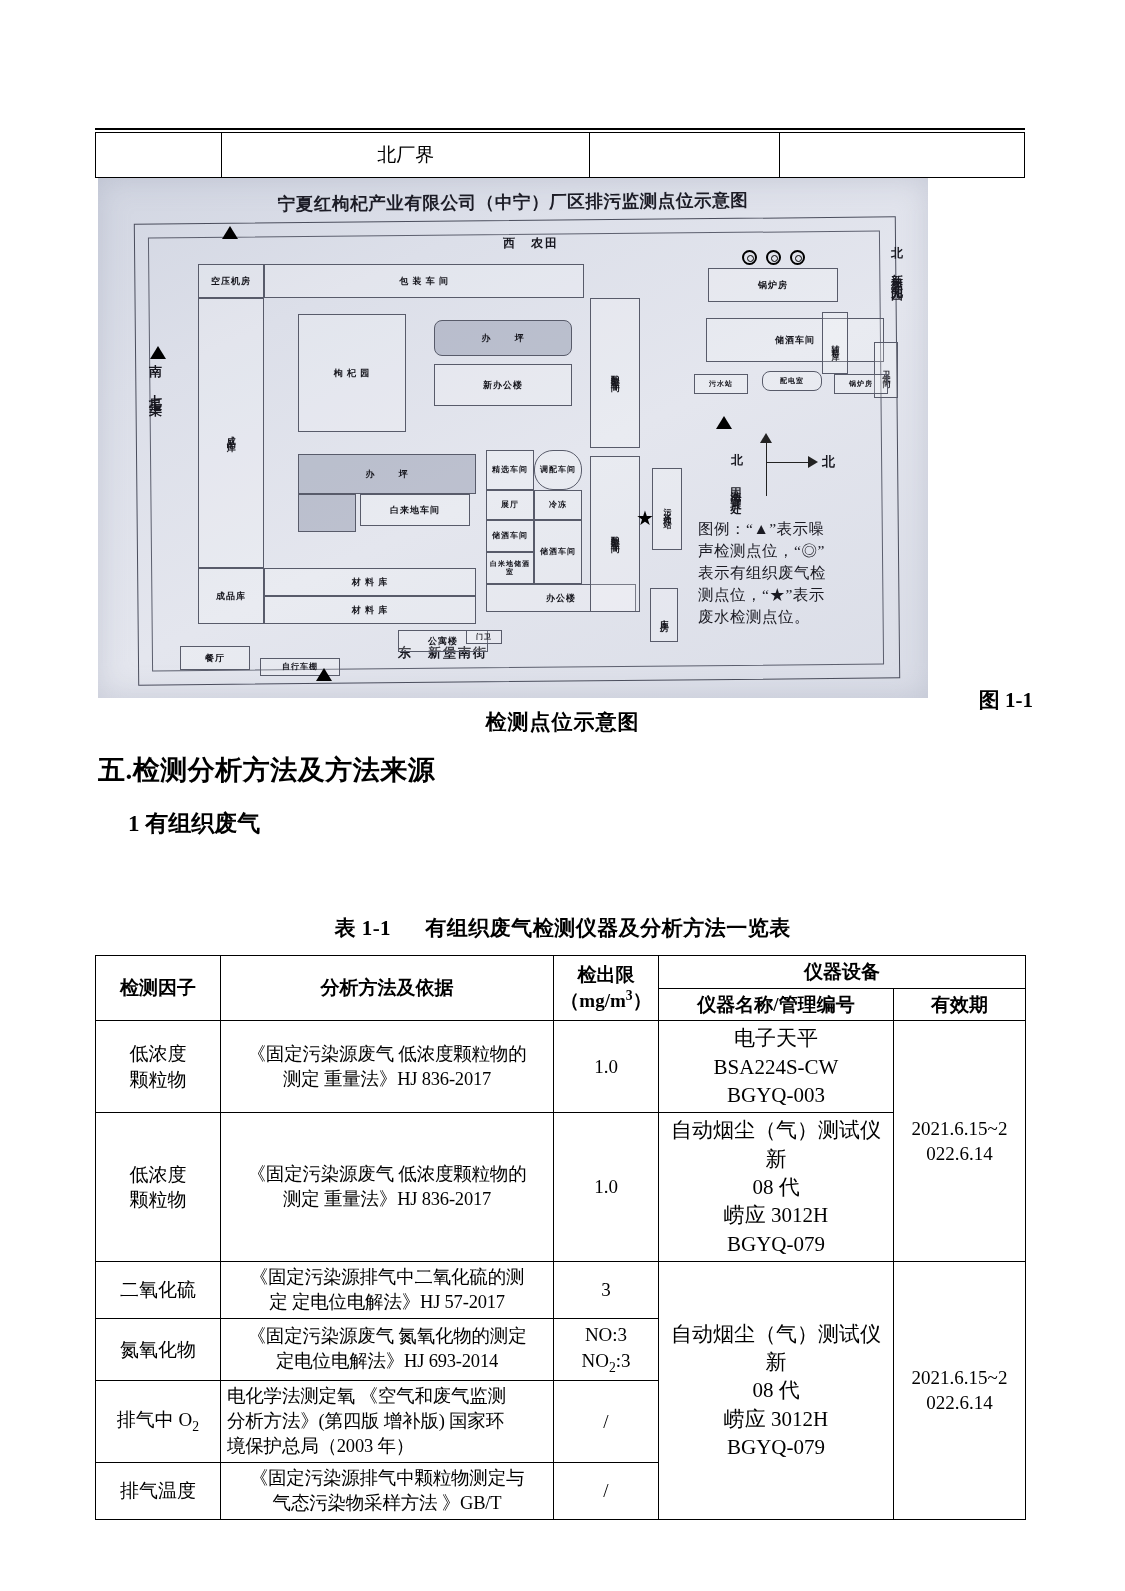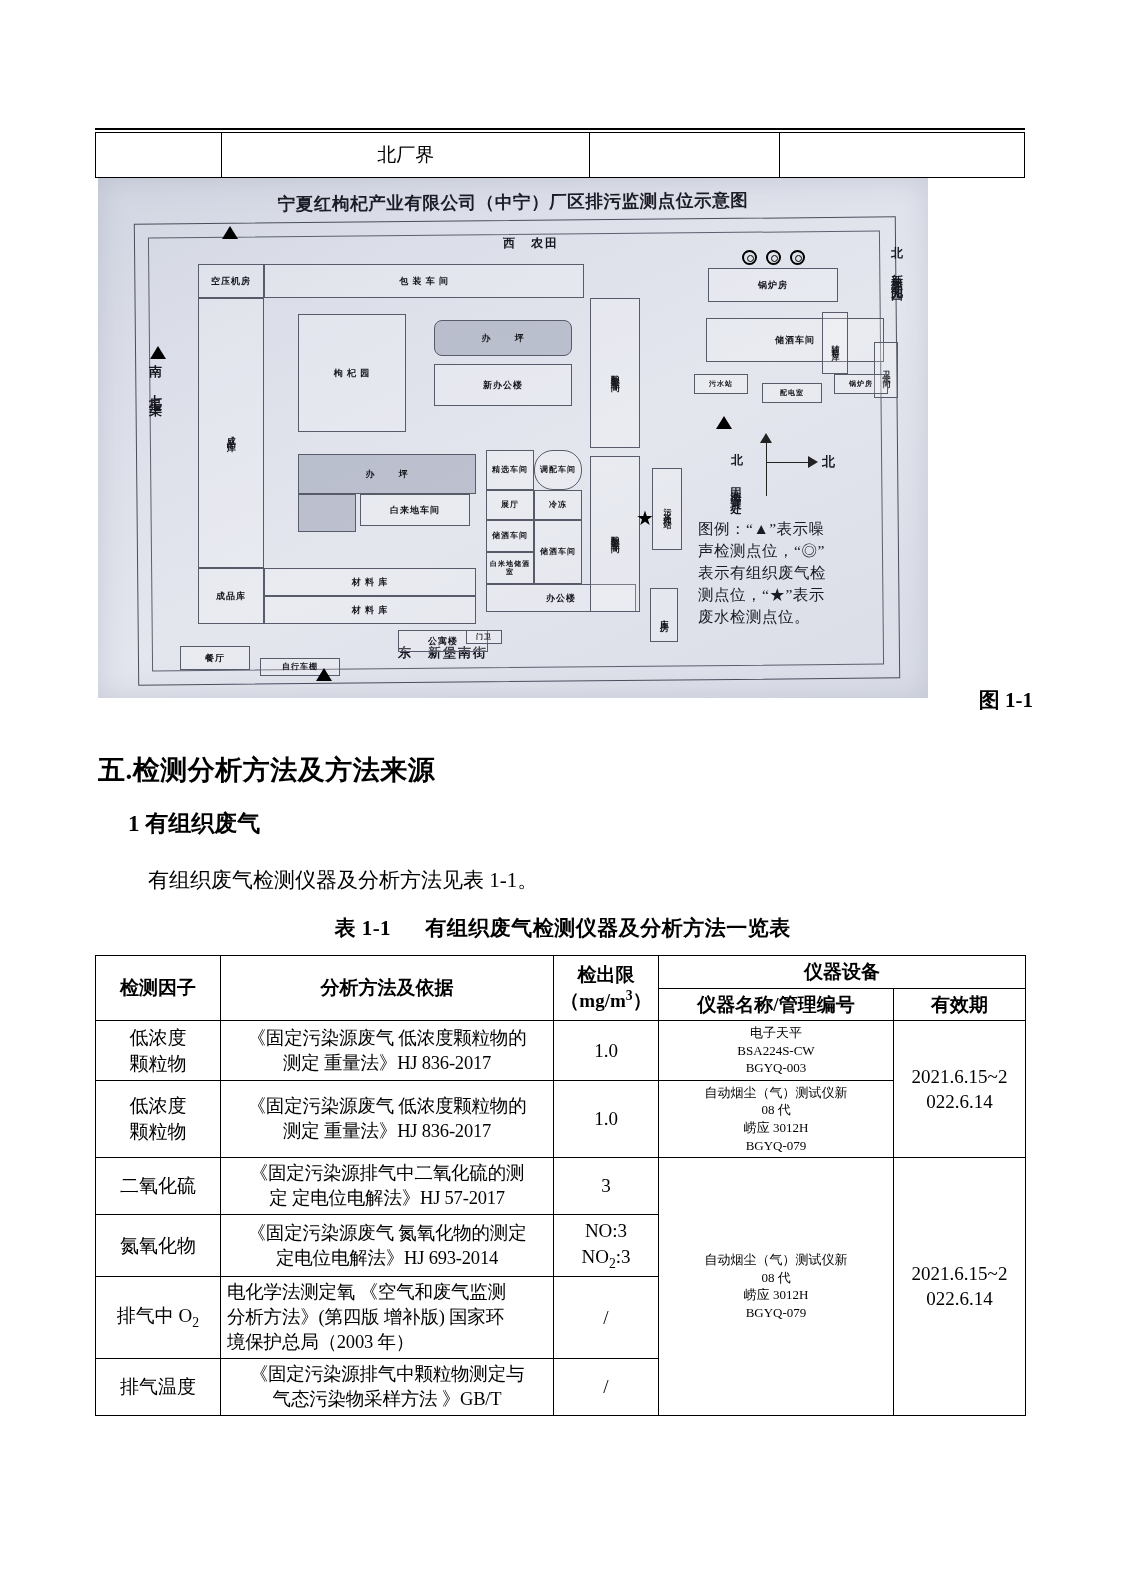--- a/index.html
+++ b/index.html
@@ -250,21 +250,21 @@
     font-size: 19px;
     padding: 3px 4px;
     line-height: 1.35;
     font-family: "Liberation Serif", serif;
   }
   .data-table th { font-weight: bold; }
   .data-table td.method {
     font-size: 18.5px;
     letter-spacing: -0.2px;
   }
-  .data-table td.instr { font-size: 13px; }
+  .data-table td.instr { font-size: 21px; }
   .col1 { width: 125px; }
   .col2 { width: 333px; }
   .col3 { width: 105px; }
   .col4 { width: 235px; }
   .col5 { width: 132px; }
   sub { font-size: 0.72em; }
   sup { font-size: 0.72em; }
 </style>
 </head>
 <body>
@@ -331,21 +331,21 @@
     <div class="blk" style="left:162px; top:480px; width:80px; height:18px; font-size:8px;">自行车棚</div>
 
     <div class="blk vert" style="left:554px; top:290px; width:30px; height:82px; font-size:8px;">污水处理站</div>
     <div class="blk vert" style="left:552px; top:410px; width:28px; height:54px; font-size:9px;">库房</div>
 
     <div class="blk" style="left:610px; top:90px; width:130px; height:34px; font-size:9px;">锅炉房</div>
     <div class="blk" style="left:608px; top:140px; width:178px; height:44px; font-size:9px;">储酒车间</div>
     <div class="blk vert" style="left:724px; top:134px; width:26px; height:62px; font-size:8px;">辅料库</div>
     <div class="blk vert" style="left:776px; top:164px; width:24px; height:56px; font-size:8px;">卫生车间</div>
     <div class="blk" style="left:596px; top:196px; width:54px; height:20px; font-size:7px;">污水站</div>
-    <div class="blk" style="left:664px; top:205px; width:60px; height:20px; font-size:7px;">配电室</div>
+    <div class="blk" style="left:664px; top:193px; width:60px; height:20px; font-size:7px;border-radius:8px;">配电室</div>
     <div class="blk" style="left:736px; top:196px; width:54px; height:20px; font-size:7px;">锅炉房</div>
     <div class="blk" style="left:348px; top:452px; width:36px; height:14px; font-size:7px;margin-left:20px;">门卫</div>
 
     <div class="tri" style="left:124px; top:48px;"></div>
     <div class="tri" style="left:52px; top:168px;"></div>
     <div class="tri" style="left:618px; top:238px;"></div>
     <div class="tri" style="left:218px; top:490px;"></div>
 
     <div class="circ" style="left:644px; top:72px;"></div>
     <div class="circ" style="left:668px; top:72px;"></div>
@@ -364,24 +364,24 @@
     <div class="legend-text">
       <div>图例：“▲”表示噪</div>
       <div>声检测点位，“◎”</div>
       <div>表示有组织废气检</div>
       <div>测点位，“★”表示</div>
       <div>废水检测点位。</div>
     </div>
   </div>
 
   <div class="fig-number">图 1-1</div>
+  <div class="fig-caption">检测点位示意图</div>
 
   <div class="h-section">五.检测分析方法及方法来源</div>
   <div class="h-sub">1 有组织废气</div>
-  <div class="para">有组织废气检测仪器及分析方法见表 1-1。</div>
 
   <div class="tbl-caption">
     <span>表 1-1</span><span class="gap"></span><span>有组织废气检测仪器及分析方法一览表</span>
   </div>
 
   <table class="data-table">
     <colgroup>
       <col class="col1">
         <col class="col2">
         <col class="col3">

